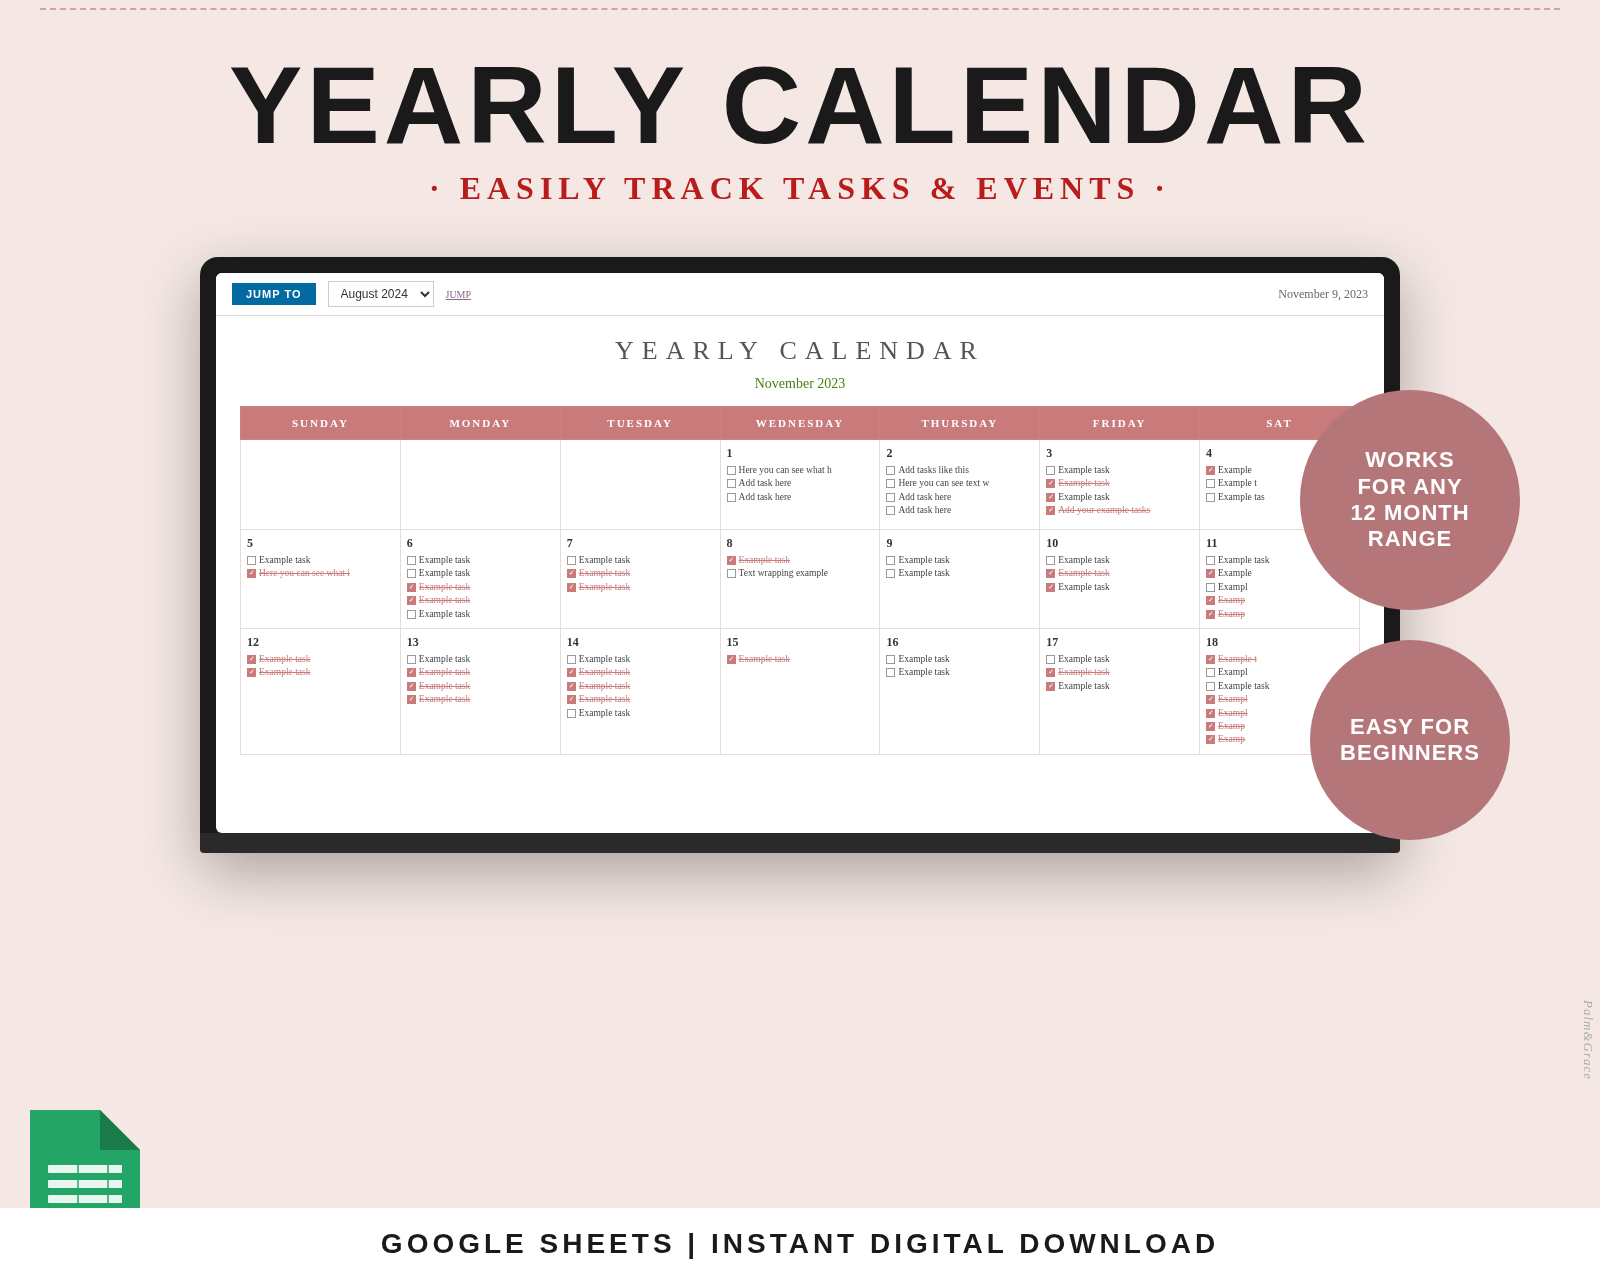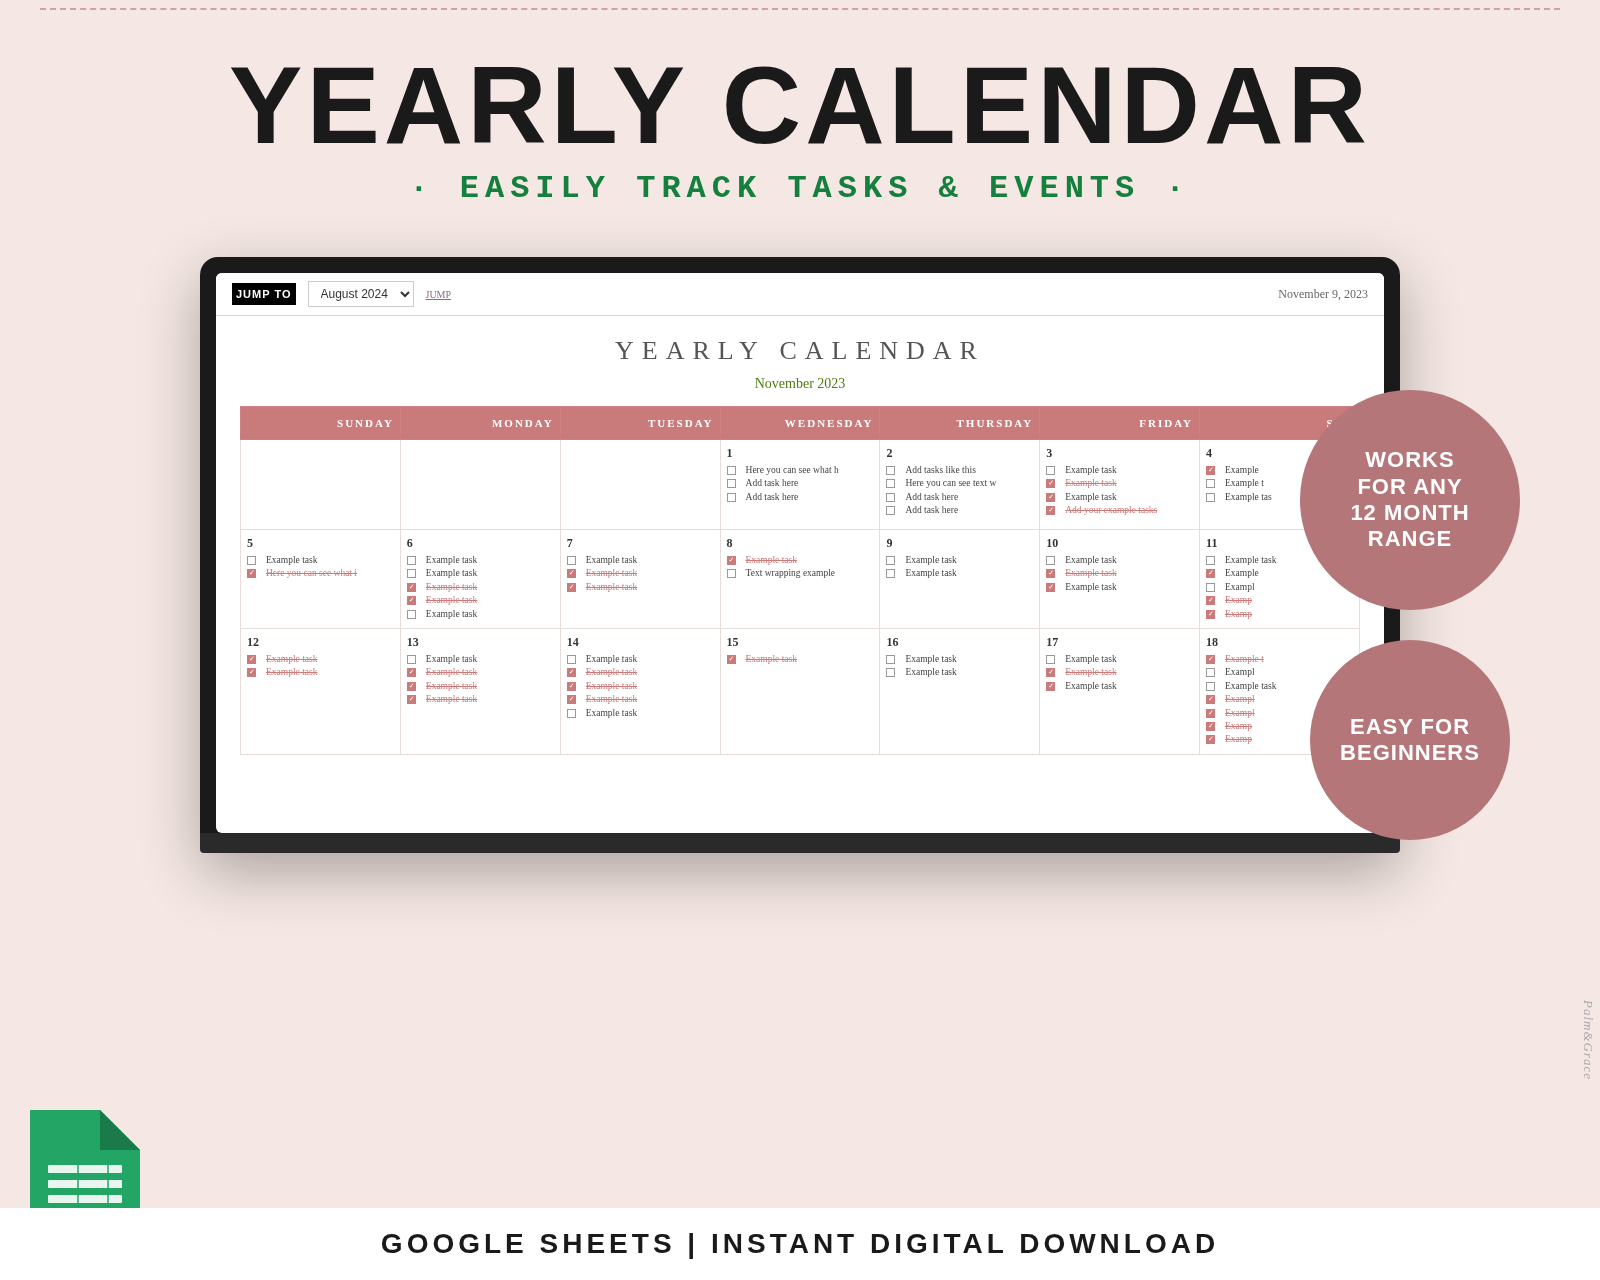--- a/index.html
+++ b/index.html
@@ -21,25 +21,25 @@
     .main-title {
       font-family: 'Arial Black', 'Arial', sans-serif;
       font-size: 110px;
       font-weight: 900;
       letter-spacing: 4px;
       color: #1a1a1a;
       line-height: 1;
       margin-bottom: 10px;
     }
     .subtitle {
-      font-family: Liberation Mono, monospace;
+      font-family: Liberation Serif, serif;
       font-size: 32px;
       font-weight: 600;
       letter-spacing: 6px;
-      color: #15803d;
+      color: #b91c1c;
       margin-bottom: 30px;
     }
 
     
     .laptop-wrapper {
       position: relative;
       display: flex;
       justify-content: center;
       align-items: flex-start;
       padding: 0 60px;
@@ -67,26 +67,26 @@
     
     .screen-toolbar {
       background: #fff;
       border-bottom: 1px solid #e0d6d0;
       padding: 8px 16px;
       display: flex;
       align-items: center;
       gap: 12px;
     }
     .jump-to-btn {
-      background: #000000;
+      background: #0369a1;
       color: #fff;
       font-size: 11px;
       font-weight: 700;
       letter-spacing: 1px;
-      padding: 5px 4px;
+      padding: 5px 14px;
       border: none;
       cursor: pointer;
     }
     .month-select {
       font-size: 12px;
       color: #333;
       border: 1px solid #ccc;
       padding: 4px 8px;
       background: #fff;
     }
@@ -127,42 +127,42 @@
       border-collapse: collapse;
       font-size: 11px;
     }
     .cal-table thead tr th {
       background: #c97a7a;
       color: #fff;
       padding: 10px 6px;
       font-size: 11px;
       font-weight: 600;
       letter-spacing: 2px;
-      text-align: right;
+      text-align: center;
       border: 1px solid #d08080;
     }
     .cal-table tbody tr td {
       border: 1px solid #e8dcd8;
       padding: 6px 6px;
       vertical-align: top;
       background: #fff;
       min-height: 90px;
       width: 14.28%;
     }
     .day-num {
       font-size: 12px;
       font-weight: 600;
       color: #333;
       margin-bottom: 4px;
       display: block;
     }
     .task-item {
       display: flex;
       align-items: flex-start;
-      gap: 10px;
+      gap: 3px;
       margin-bottom: 2px;
       font-size: 9.5px;
       color: #444;
       line-height: 1.2;
     }
     .task-item.strikethrough {
       color: #c97a7a;
       text-decoration: line-through;
     }
     .task-checkbox {

